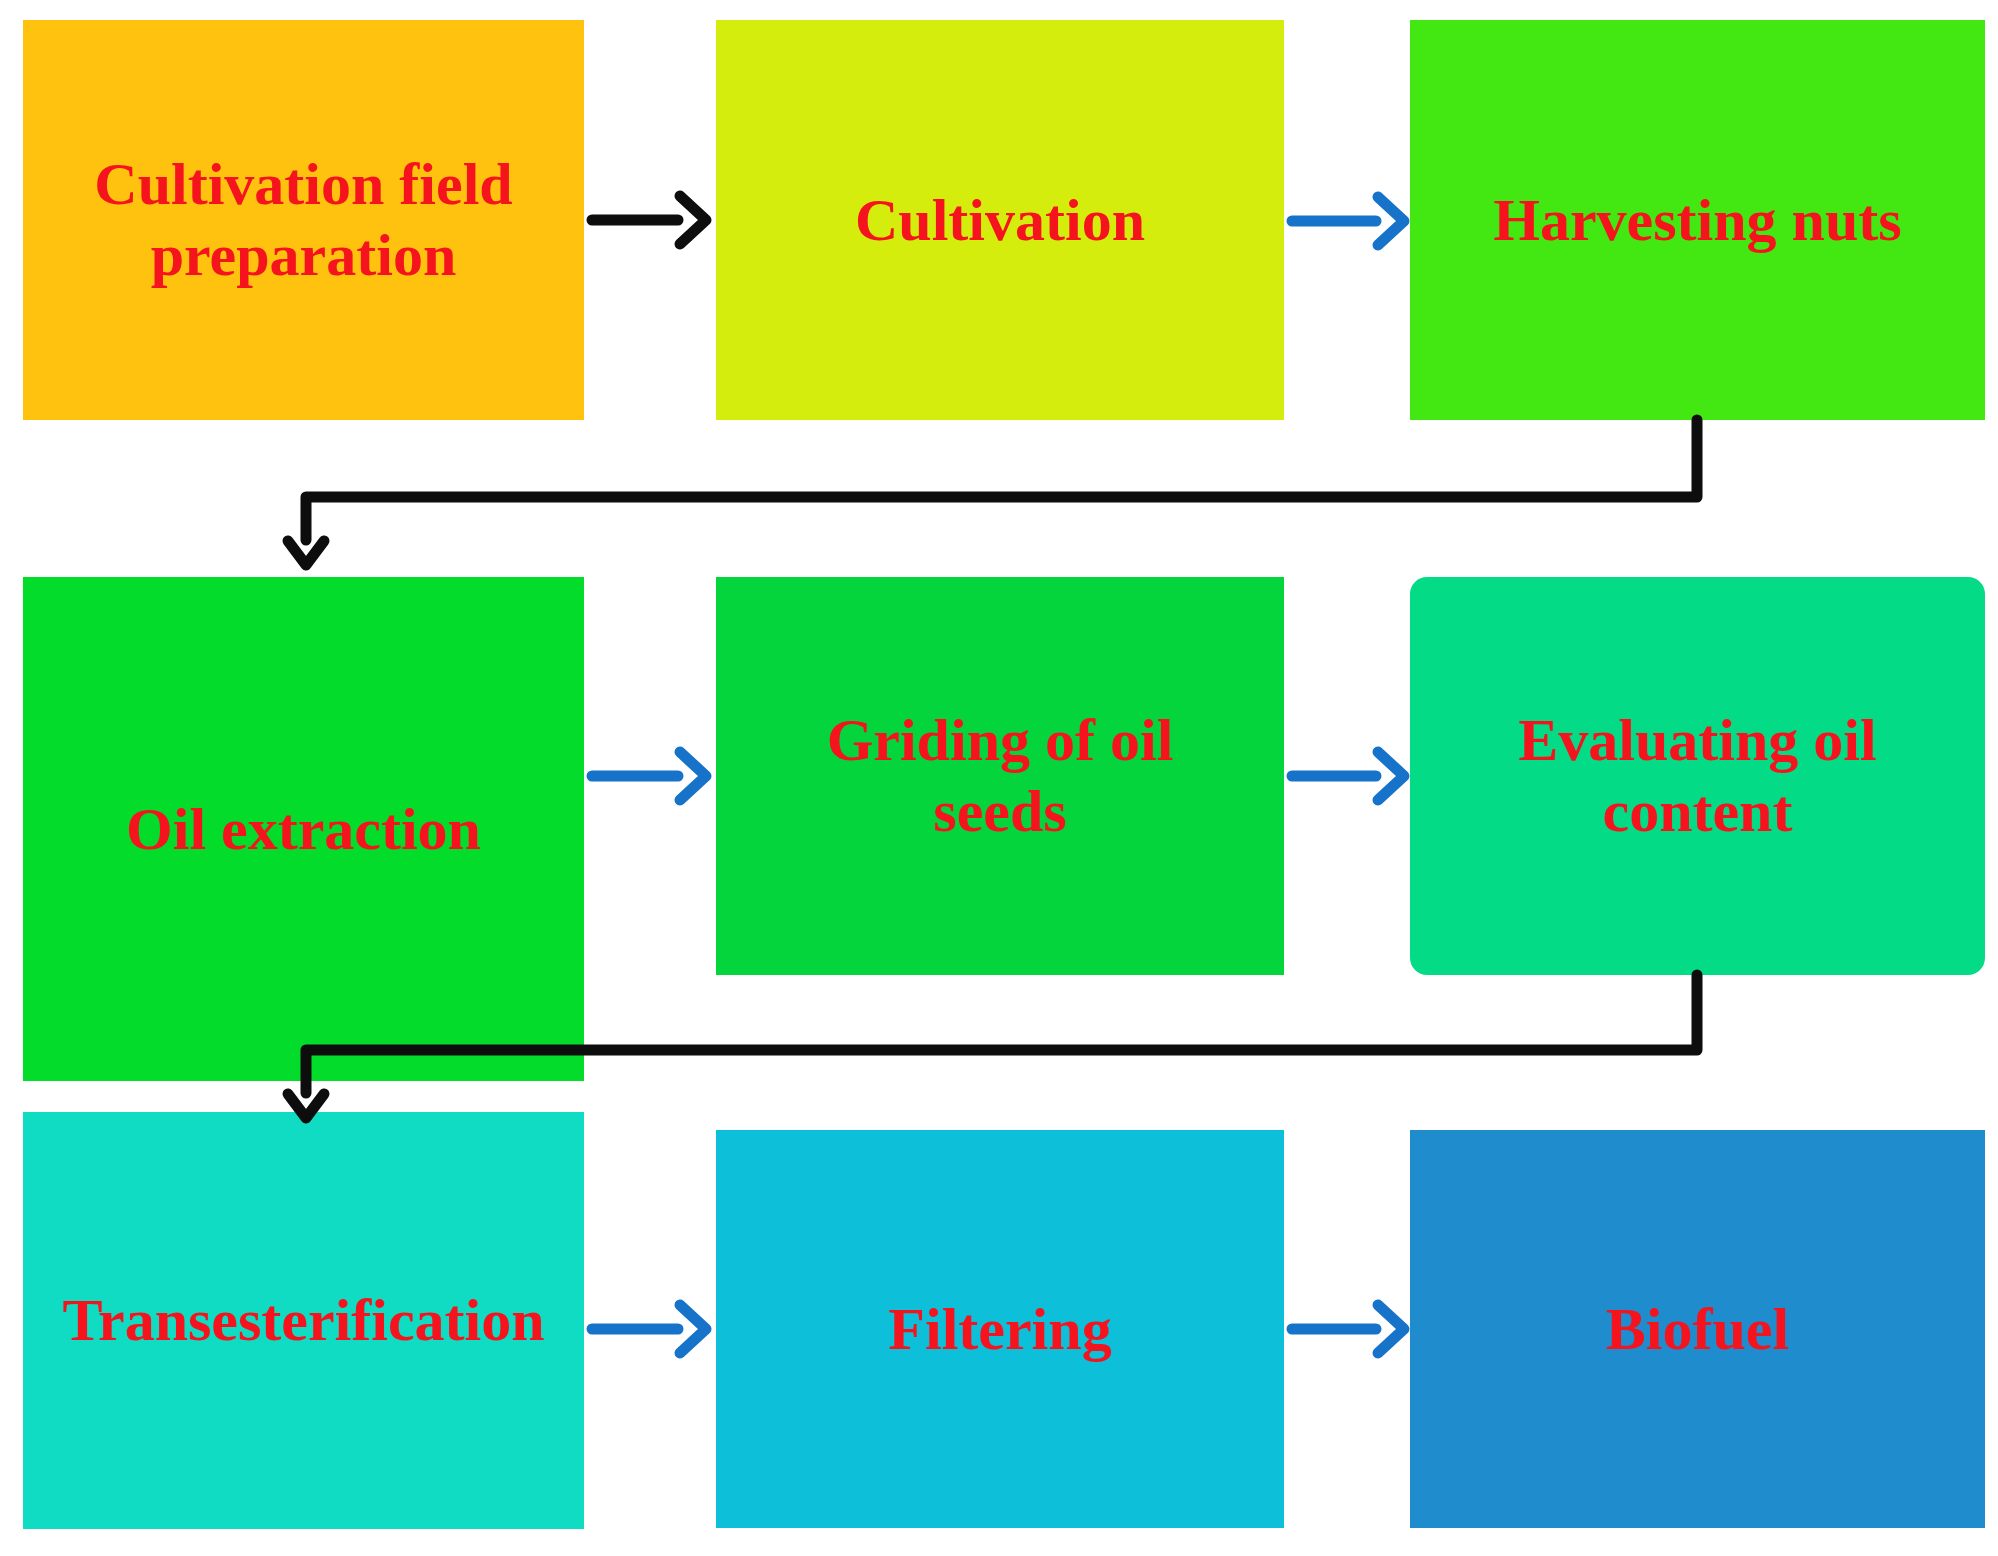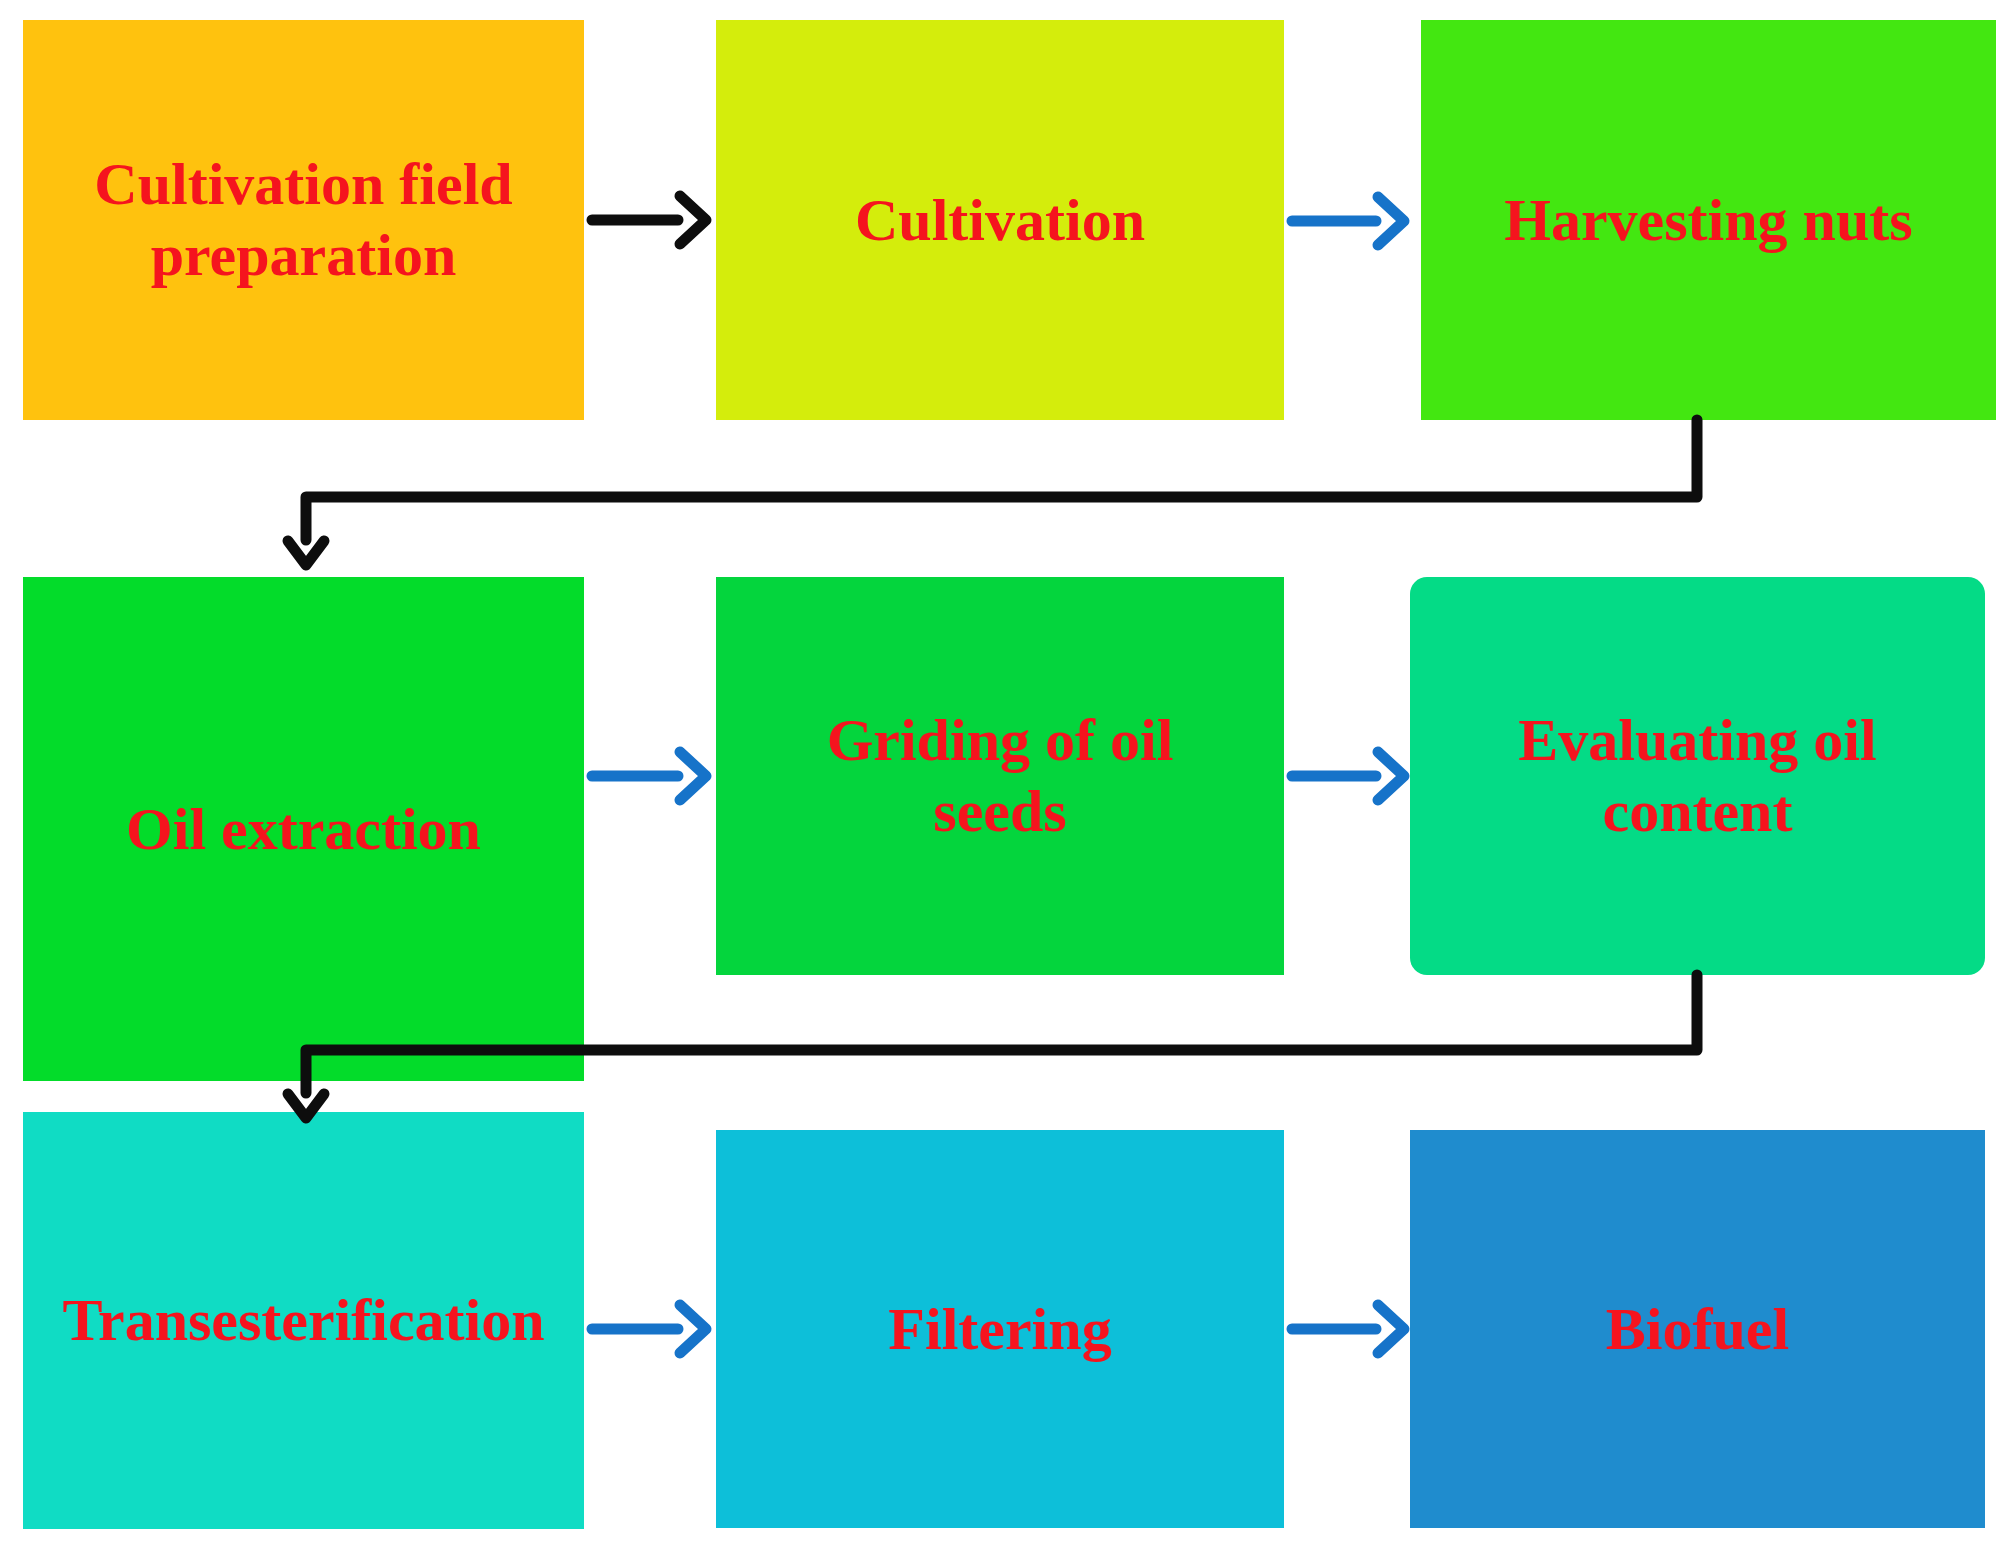--- a/index.html
+++ b/index.html
@@ -24,21 +24,21 @@
 
 <div class="canvas" style="color: rgb(245, 20, 30); background: rgb(255, 255, 255);">
 
   <div class="box" style="left: 23px; top: 20px; width: 561px; height: 400px; background: rgb(255, 194, 14);">
     <span>Cultivation field
 preparation</span>
   </div>
   <div class="box" style="left: 716px; top: 20px; width: 568px; height: 400px; background: rgb(212, 237, 12);">
     <span>Cultivation</span>
   </div>
-  <div class="box" style="left: 1410px; top: 20px; width: 575px; height: 400px; background: rgb(67, 231, 17); margin-left: 11px;">
+  <div class="box" style="left: 1410px; top: 20px; width: 575px; height: 400px; background: rgb(67, 231, 17);">
     <span>Harvesting nuts</span>
   </div>
 
   <div class="box" style="left: 23px; top: 577px; width: 561px; height: 504px; background: rgb(3, 220, 42);">
     <span>Oil extraction</span>
   </div>
   <div class="box" style="left: 716px; top: 577px; width: 568px; height: 398px; background: rgb(4, 213, 61);">
     <span>Griding of oil
 seeds</span>
   </div>

